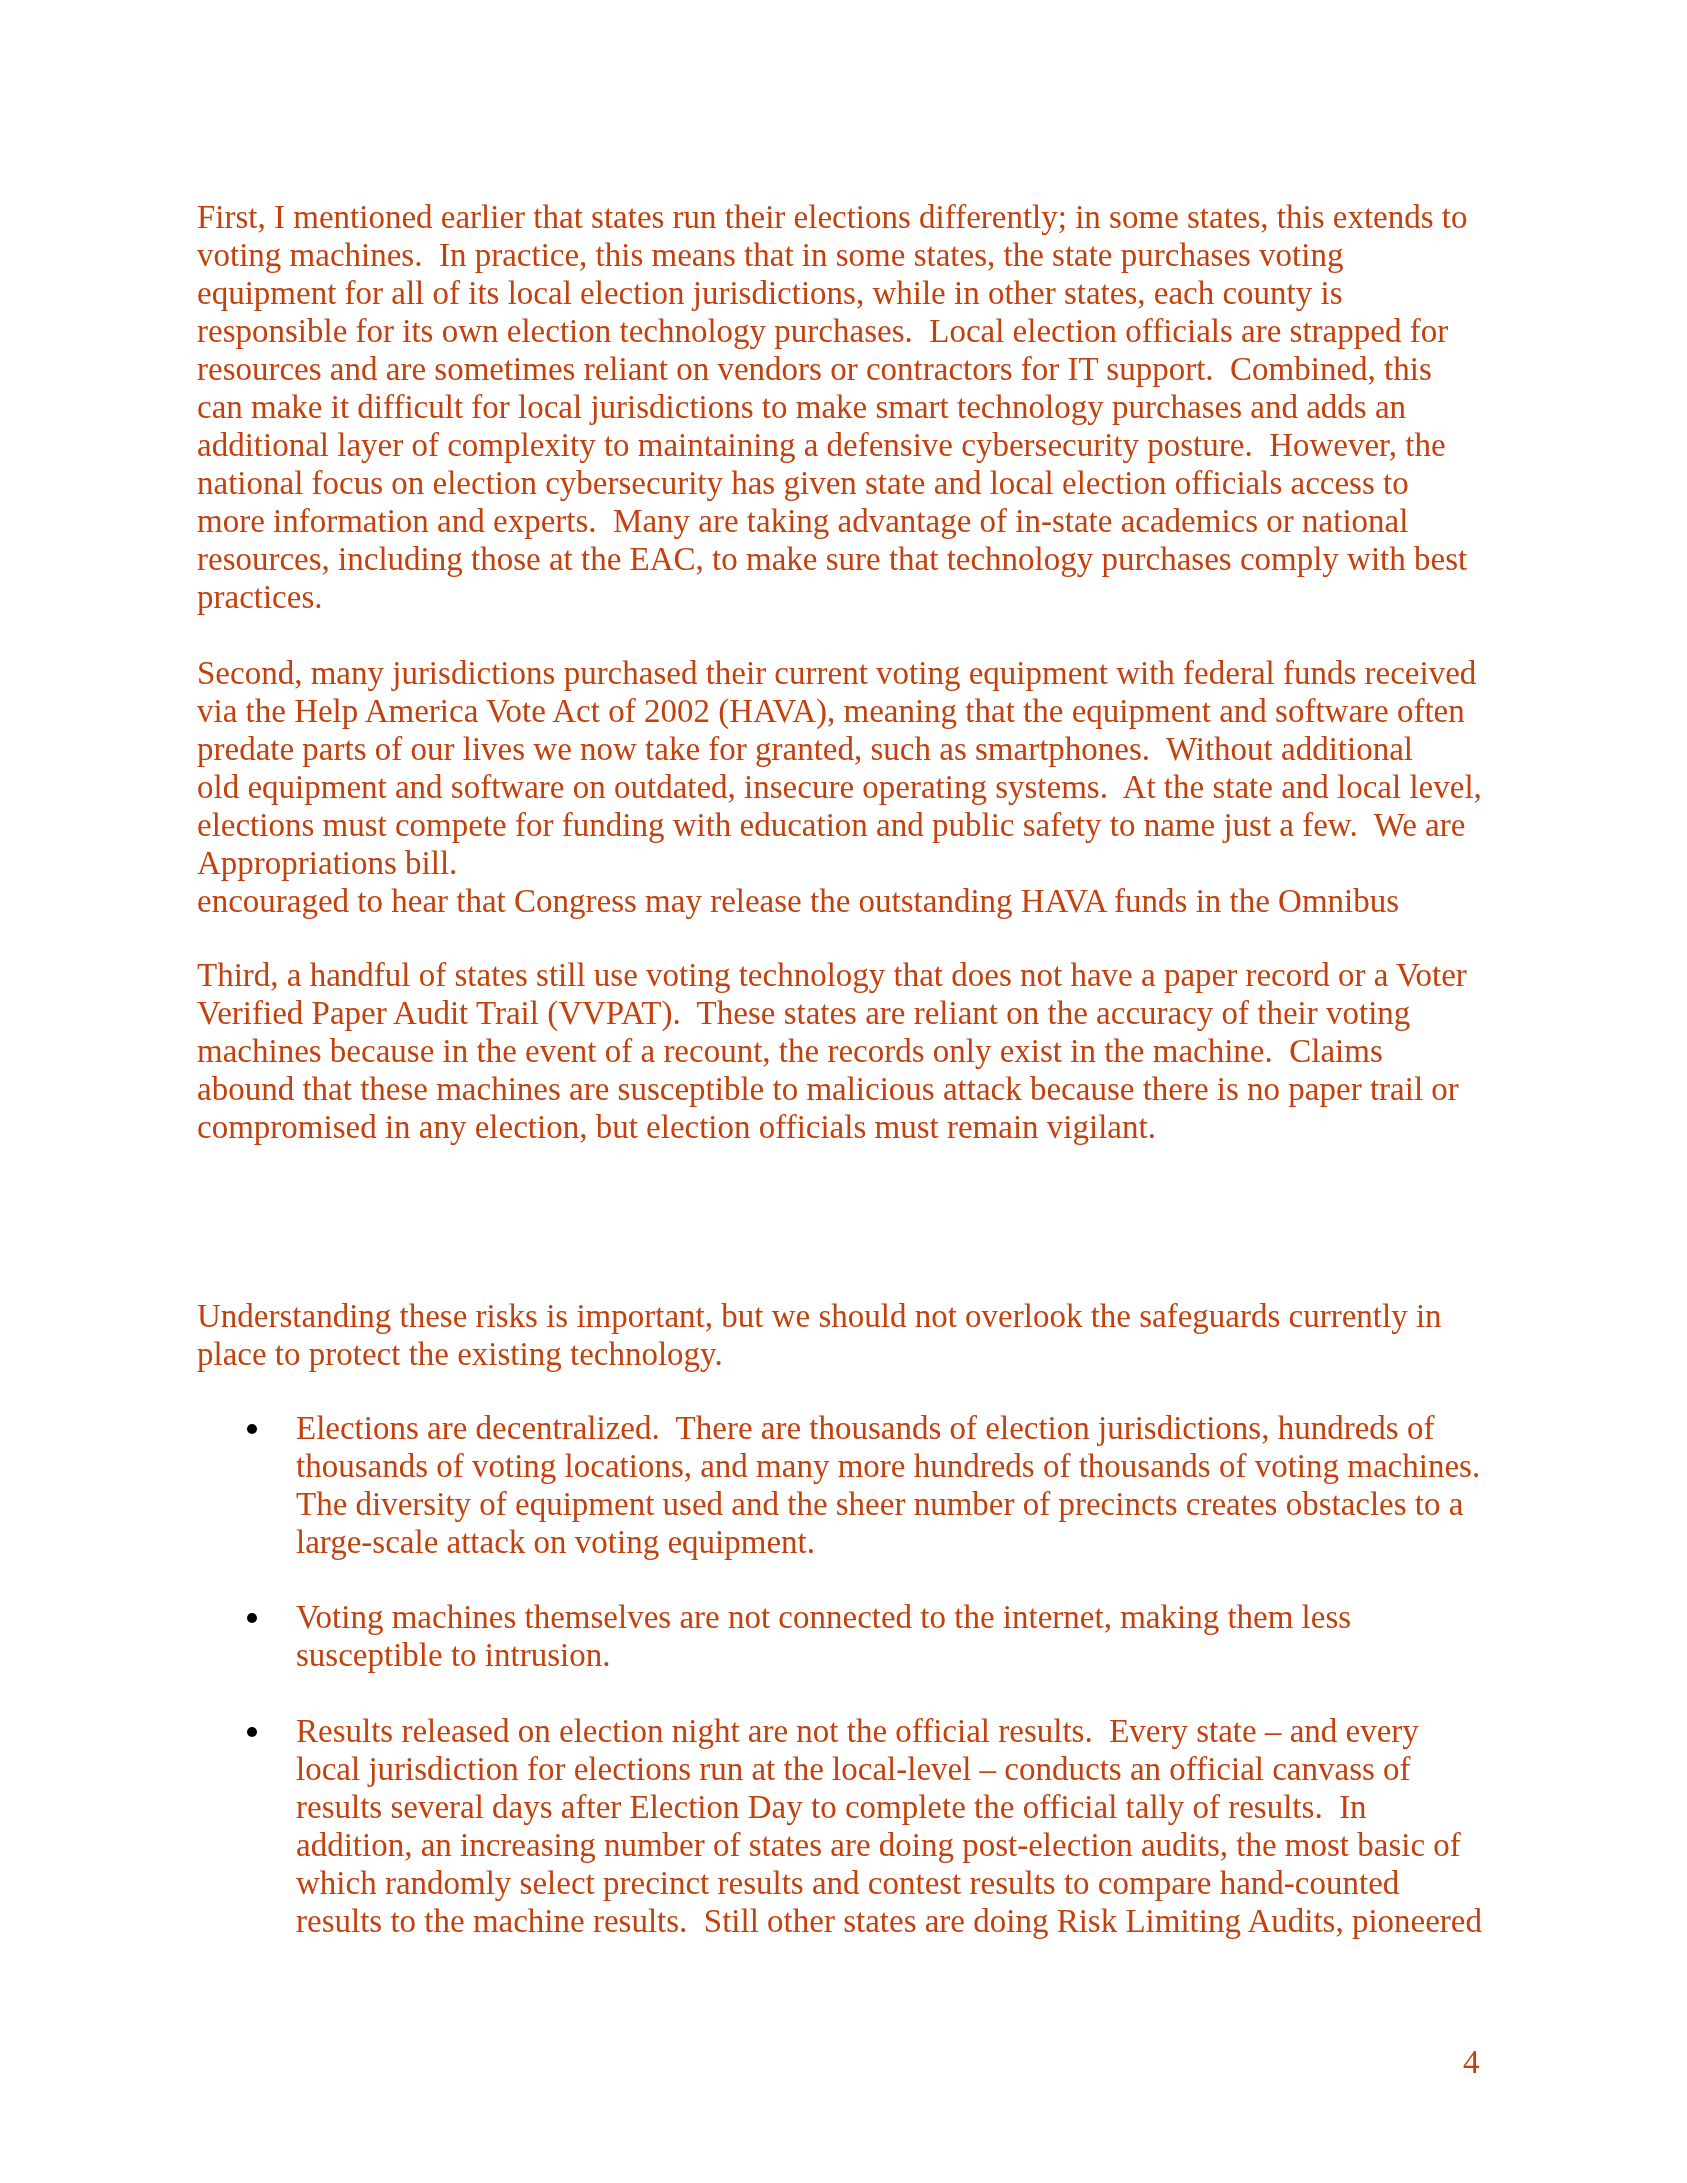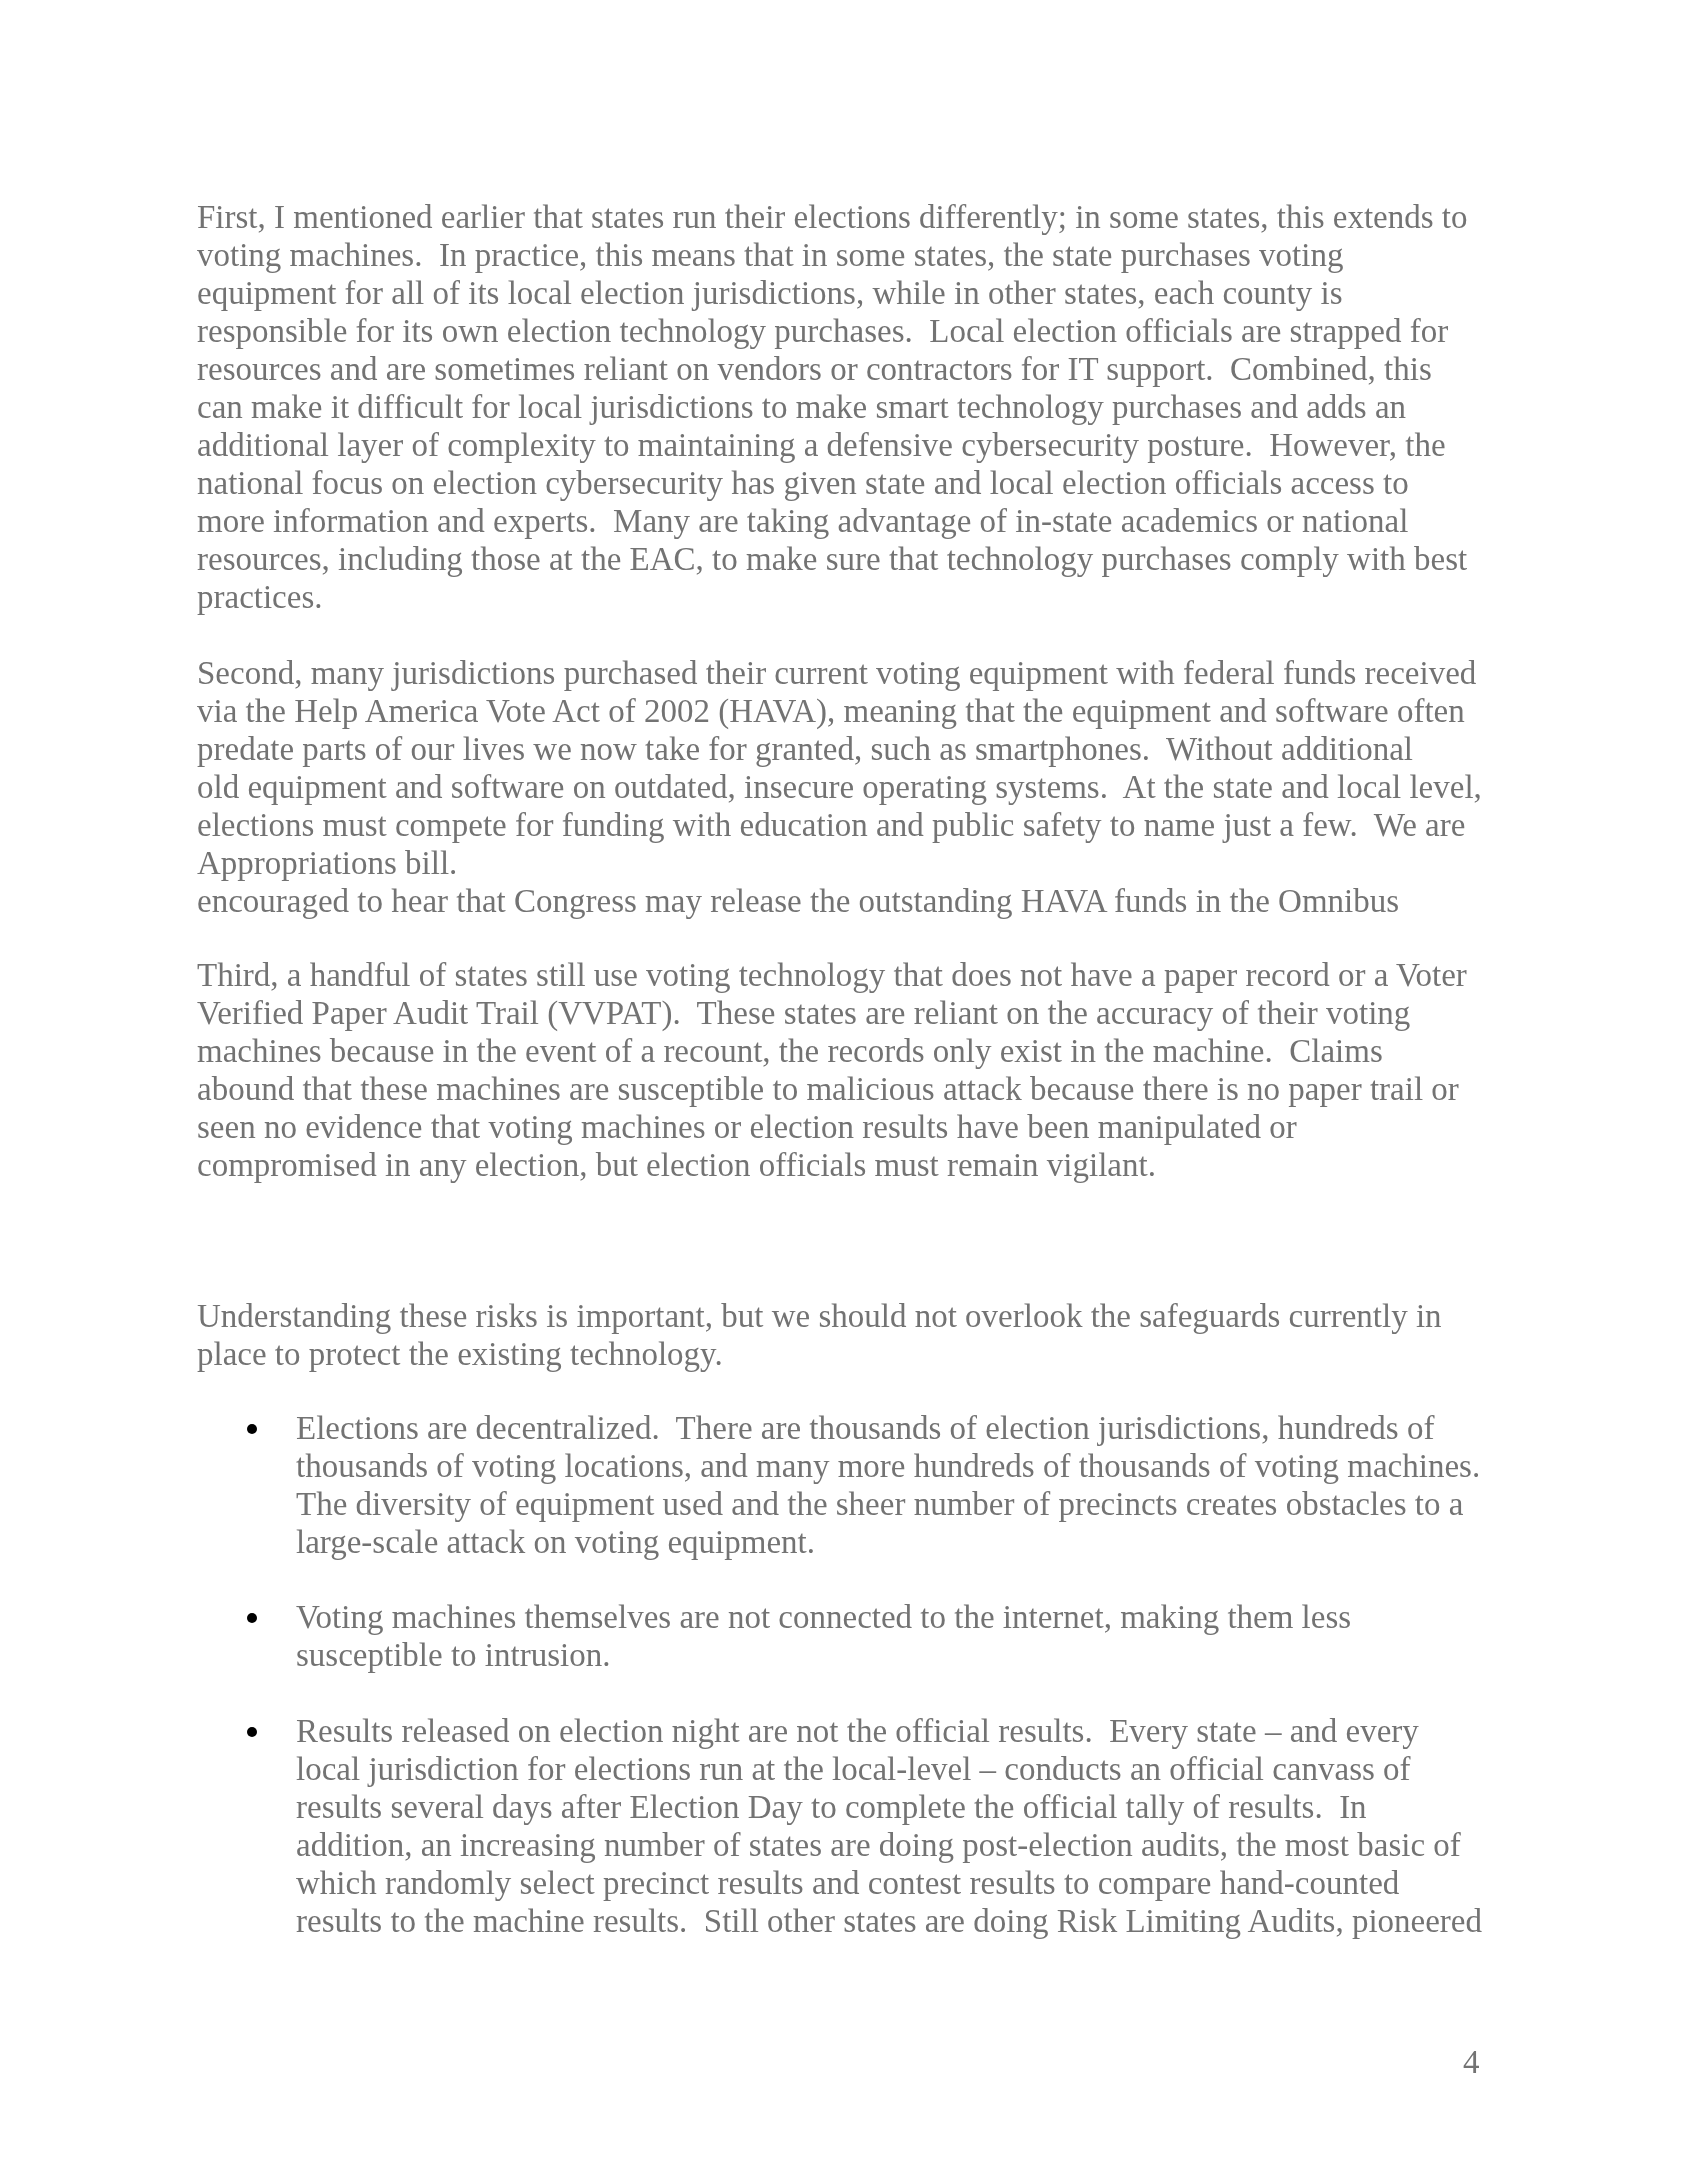--- a/index.html
+++ b/index.html
@@ -1,19 +1,19 @@
 <!DOCTYPE html>
 <html style="font-size:10.6px"><head>
 <meta charset="utf-8">
 <style>
   html, body { margin: 0; padding: 0; background: #ffffff; }
   body { width: 1687px; height: 2183px; position: relative; overflow: hidden; }
   .page {
     position: absolute; left: 0; top: 0; width: 1687px; height: 2183px;
-    background: #ffffff; color: #737373;
+    background: #ffffff; color: #c2410c;
     font-family: "Liberation Serif", "DejaVu Serif", serif;
     font-size: 33px;
     line-height: 38px;
   }
   .para { position: absolute; left: 197px; width: 1297px; margin: 0; }
   .line { display: block; white-space: pre; }
   #p1 { top: 198px; }
   #p2 { top: 654px; }
   #p3 { top: 956px; }
   #p4 { top: 1297px; }
@@ -55,21 +55,20 @@
     <span class="line">elections must compete for funding with education and public safety to name just a few.  We are</span>
     <span class="line">Appropriations bill.</span>
     <span class="line">encouraged to hear that Congress may release the outstanding HAVA funds in the Omnibus</span>
   </p>
 
   <p class="para" id="p3">
     <span class="line">Third, a handful of states still use voting technology that does not have a paper record or a Voter</span>
     <span class="line">Verified Paper Audit Trail (VVPAT).  These states are reliant on the accuracy of their voting</span>
     <span class="line">machines because in the event of a recount, the records only exist in the machine.  Claims</span>
     <span class="line">abound that these machines are susceptible to malicious attack because there is no paper trail or</span>
-    <span class="line">seen no evidence that voting machines or election results have been manipulated or</span>
     <span class="line">compromised in any election, but election officials must remain vigilant.</span>
   </p>
 
   <p class="para" id="p4">
     <span class="line">Understanding these risks is important, but we should not overlook the safeguards currently in</span>
     <span class="line">place to protect the existing technology.</span>
   </p>
 
   <div class="bullet-item" id="b1">
     <span class="bullet-dot"></span>

